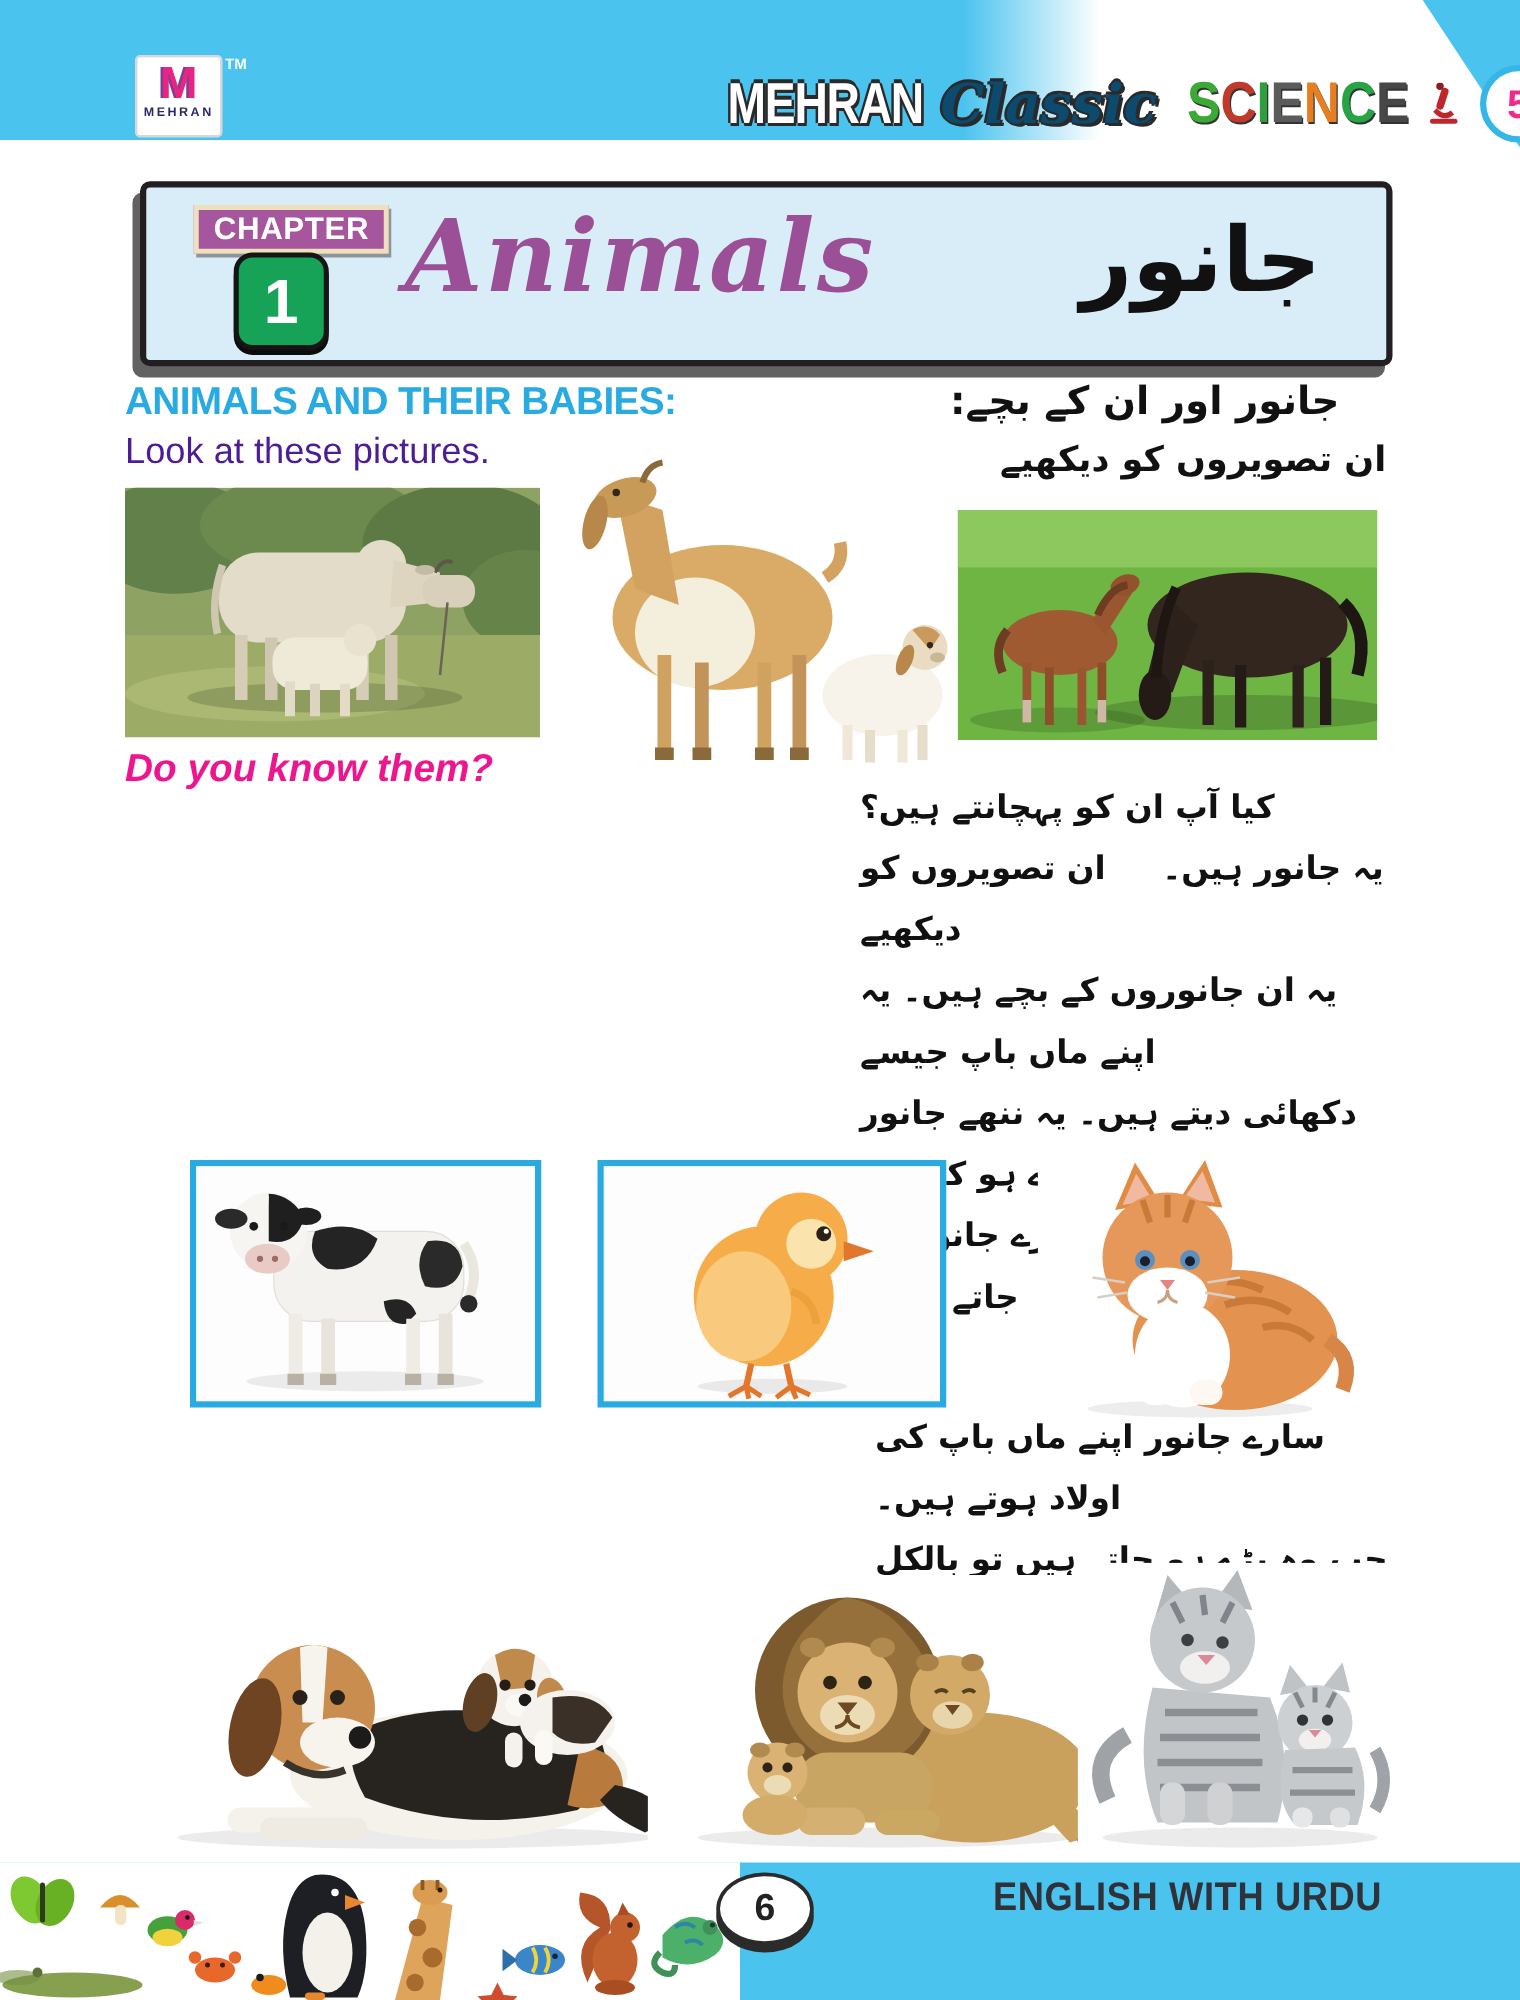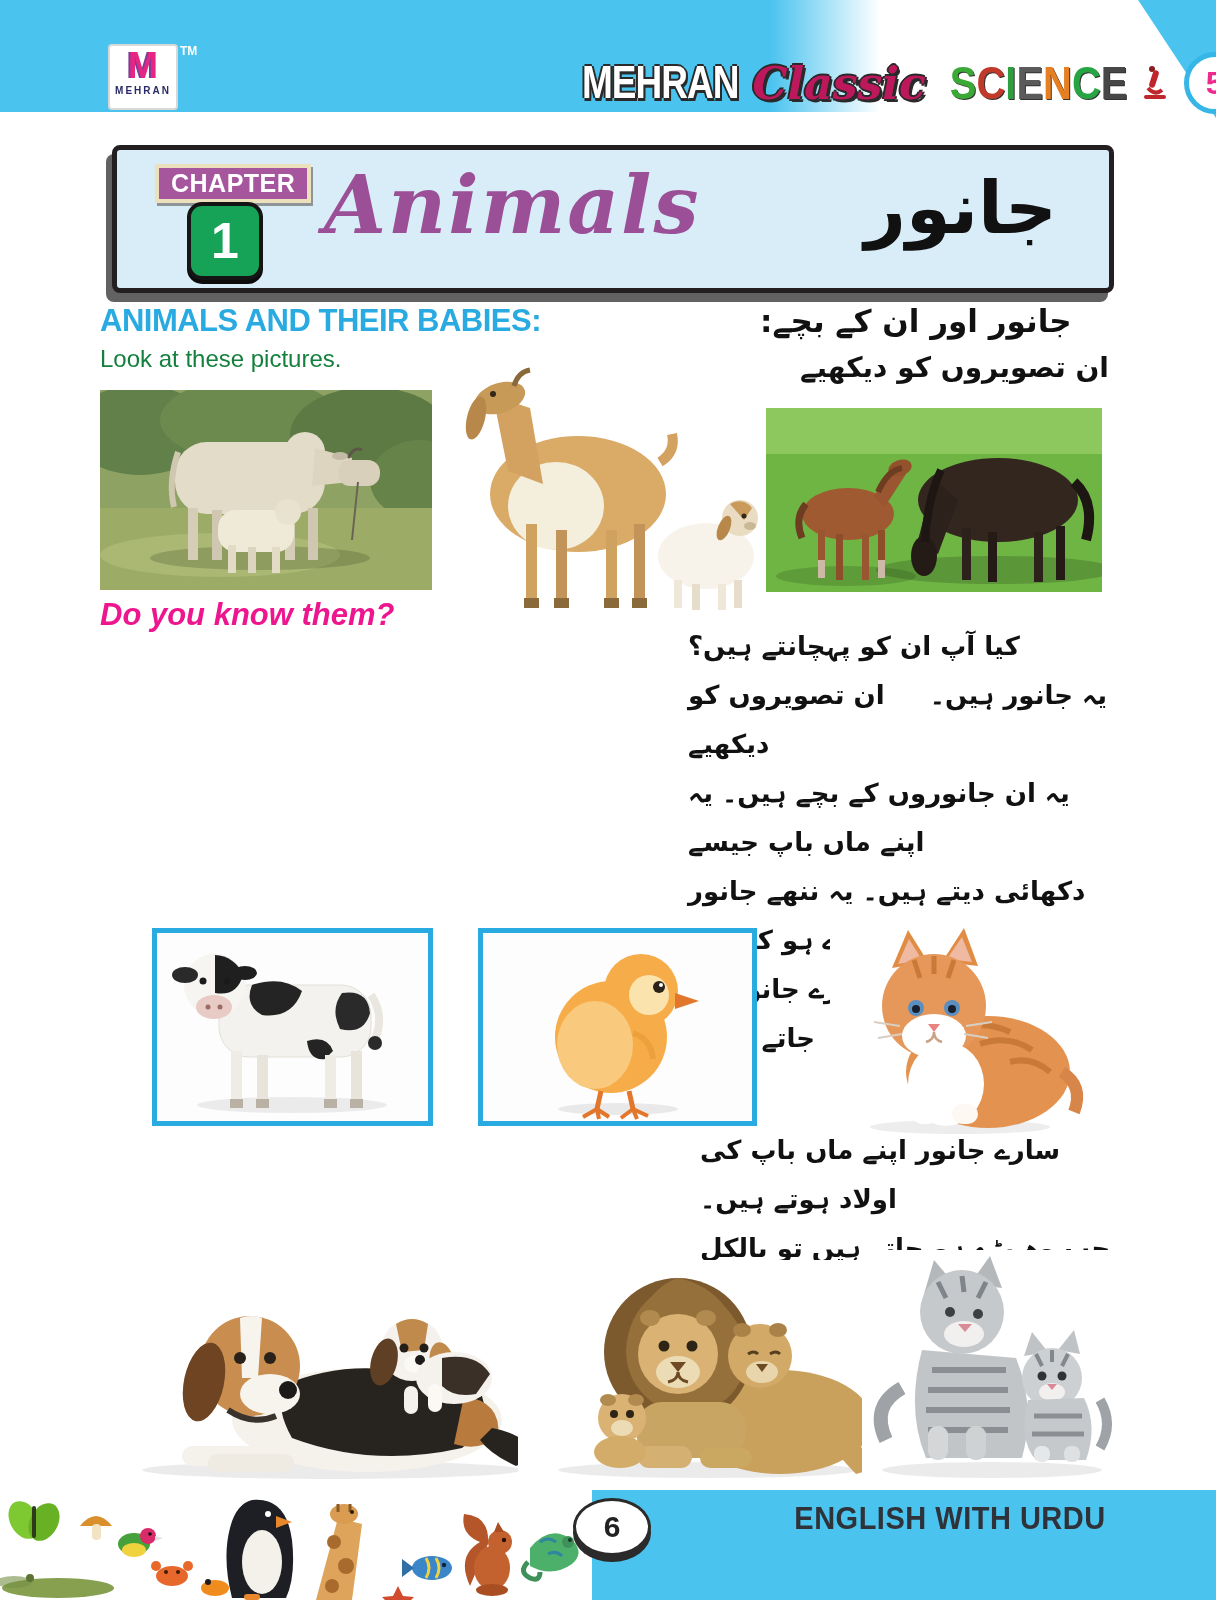--- a/index.html
+++ b/index.html
@@ -28,21 +28,21 @@
   .m-logo .series{font-size:10px;font-weight:bold;color:#2a2a6a;letter-spacing:2px;line-height:10px;}
   .tm{left:180px;top:44px;color:#ffffff;font-size:12px;font-weight:bold;}
   .brand{left:582px;top:52px;display:flex;align-items:center;gap:14px;}
   .brand .mehran{
     font-size:37px;font-weight:bold;color:#ffffff;letter-spacing:-1px;
     text-shadow:-2px 0 0 #2a2a2a,2px 0 0 #2a2a2a,0 -2px 0 #2a2a2a,0 2px 0 #2a2a2a,2px 2px 0 #2a2a2a;
     transform:scaleY(1.25);
   }
   .brand .classic{
     font-family:"DejaVu Serif", serif;font-style:italic;font-weight:bold;
-    font-size:44px;color:#be185d;
+    font-size:44px;color:#0c4a6e;
     text-shadow:-2px 0 0 #2a2a2a,2px 0 0 #2a2a2a,0 -2px 0 #2a2a2a,0 2px 0 #2a2a2a,3px 3px 0 #2a2a2a;
   }
   .science{display:flex;align-items:center;margin-left:10px;}
   .science span{font-size:40px;font-weight:bold;transform:scaleY(1.15);
     text-shadow:1px 1px 0 #333;}
   .grade-circle{
     width:52px;height:52px;border-radius:50%;background:#ffffff;border:5px solid #35b6e6;
     display:flex;align-items:center;justify-content:center;margin-left:2px;
     font-size:32px;font-weight:bold;color:#ee2b8c;
   }
@@ -67,21 +67,21 @@
     position:absolute;left:195px;top:8px;color:#9b4f96;font-size:80px;font-weight:bold;
     font-family:"DejaVu Serif", serif;font-style:italic;letter-spacing:2px;margin-left:12px;
   }
   .chapter-title-ur{
     position:absolute;right:52px;top:16px;color:#000;font-size:72px;font-weight:bold;
     font-family:"DejaVu Sans", sans-serif;direction:rtl;
   }
 
   
   .h-en{color:#29abe2;font-size:31px;font-weight:bold;letter-spacing:-.5px;}
-  .sub-en{color:#15803d;font-size:24px;}
+  .sub-en{color:#4c1d95;font-size:29px;}
   .q-pink{color:#ed168e;font-size:31px;font-weight:bold;font-style:italic;}
   .body-en{color:#414042;font-size:29px;line-height:39px;text-align:justify;}
   .body-en p{margin:0;}
   .body-en p + p{margin-top:0;}
   .urdu{direction:rtl;font-family:"DejaVu Sans", sans-serif;color:#111;text-align:left;}
   .urdu-head1{font-size:31px;font-weight:bold;line-height:50px;}
   .urdu-head2{font-size:28px;font-weight:bold;line-height:44px;}
   .urdu-body{font-size:26px;font-weight:bold;line-height:49px;}
 
   

